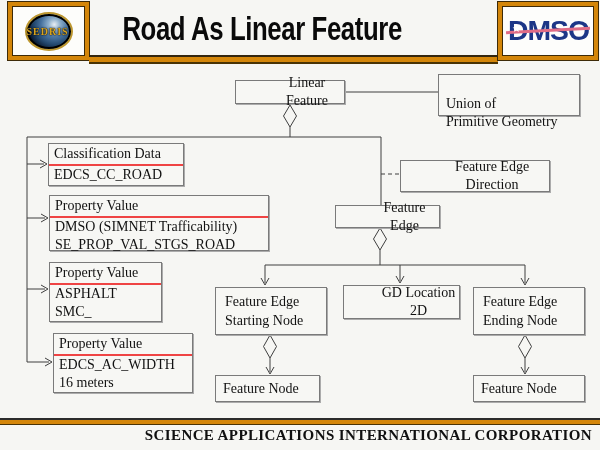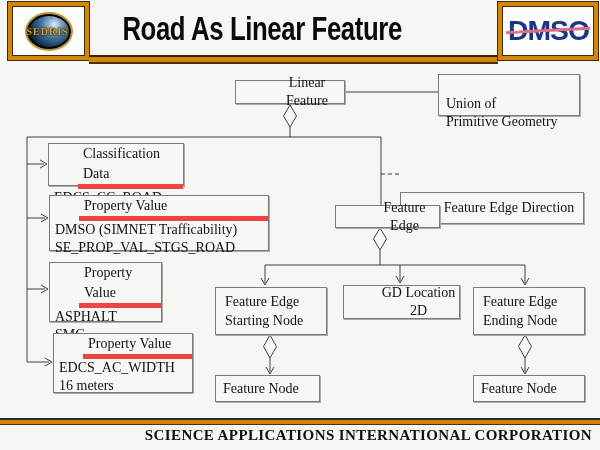--- a/index.html
+++ b/index.html
@@ -47,21 +47,21 @@
   }
   
   .connectors{position:absolute;left:0;top:0;z-index:1;}
   .box{
     position:absolute;z-index:2;box-sizing:border-box;background:#f7f7f4;
     border:1px solid #7a7a7a;box-shadow:1px 1px 0 #ababab;
     font-size:14px;line-height:18px;
   }
   .box.center{display:flex;align-items:center;justify-content:center;text-align:center;padding-left:34px;}
   .box.pad{padding:20px 7px;}
-  .cbox-header{line-height:20px;padding:0 5px;border-bottom:5px solid #ef4444;margin-left:29px;}
+  .cbox-header{line-height:20px;padding:0 5px;border-bottom:2px solid #ef4444;}
   .cbox-line{line-height:18px;padding:0 5px;white-space:nowrap;}
   .two-line{padding:4px 9px;line-height:19px;}
   
   .footer-rule{
     position:absolute;left:0;top:418px;width:600px;height:7px;box-sizing:border-box;
     background:#d4860a;border-top:2px solid #2b2b2b;border-bottom:1.5px solid #4a3304;
   }
   .footer-left{
     position:absolute;left:18px;top:429px;font-size:7.5px;color:#3a3a3a;letter-spacing:0.2px;
   }
@@ -148,21 +148,21 @@
     <div class="cbox-line">ASPHALT</div>
     <div class="cbox-line">SMC_</div>
   </div>
 
   <div class="box" style="left:53px;top:333px;width:140px;height:60px;">
     <div class="cbox-header">Property Value</div>
     <div class="cbox-line">EDCS_AC_WIDTH</div>
     <div class="cbox-line">16 meters</div>
   </div>
 
-  <div class="box center" style="left:400px;top:160px;width:184px;height:32px;margin-top:32px;">
+  <div class="box center" style="left:400px;top:160px;width:150px;height:32px;">
     <span>Feature Edge Direction</span>
   </div>
 
   <div class="box center" style="left:335px;top:205px;width:105px;height:23px;">
     <span>Feature Edge</span>
   </div>
 
   <div class="box two-line" style="left:215px;top:287px;width:112px;height:48px;">
     <div>Feature Edge</div>
     <div>Starting Node</div>

